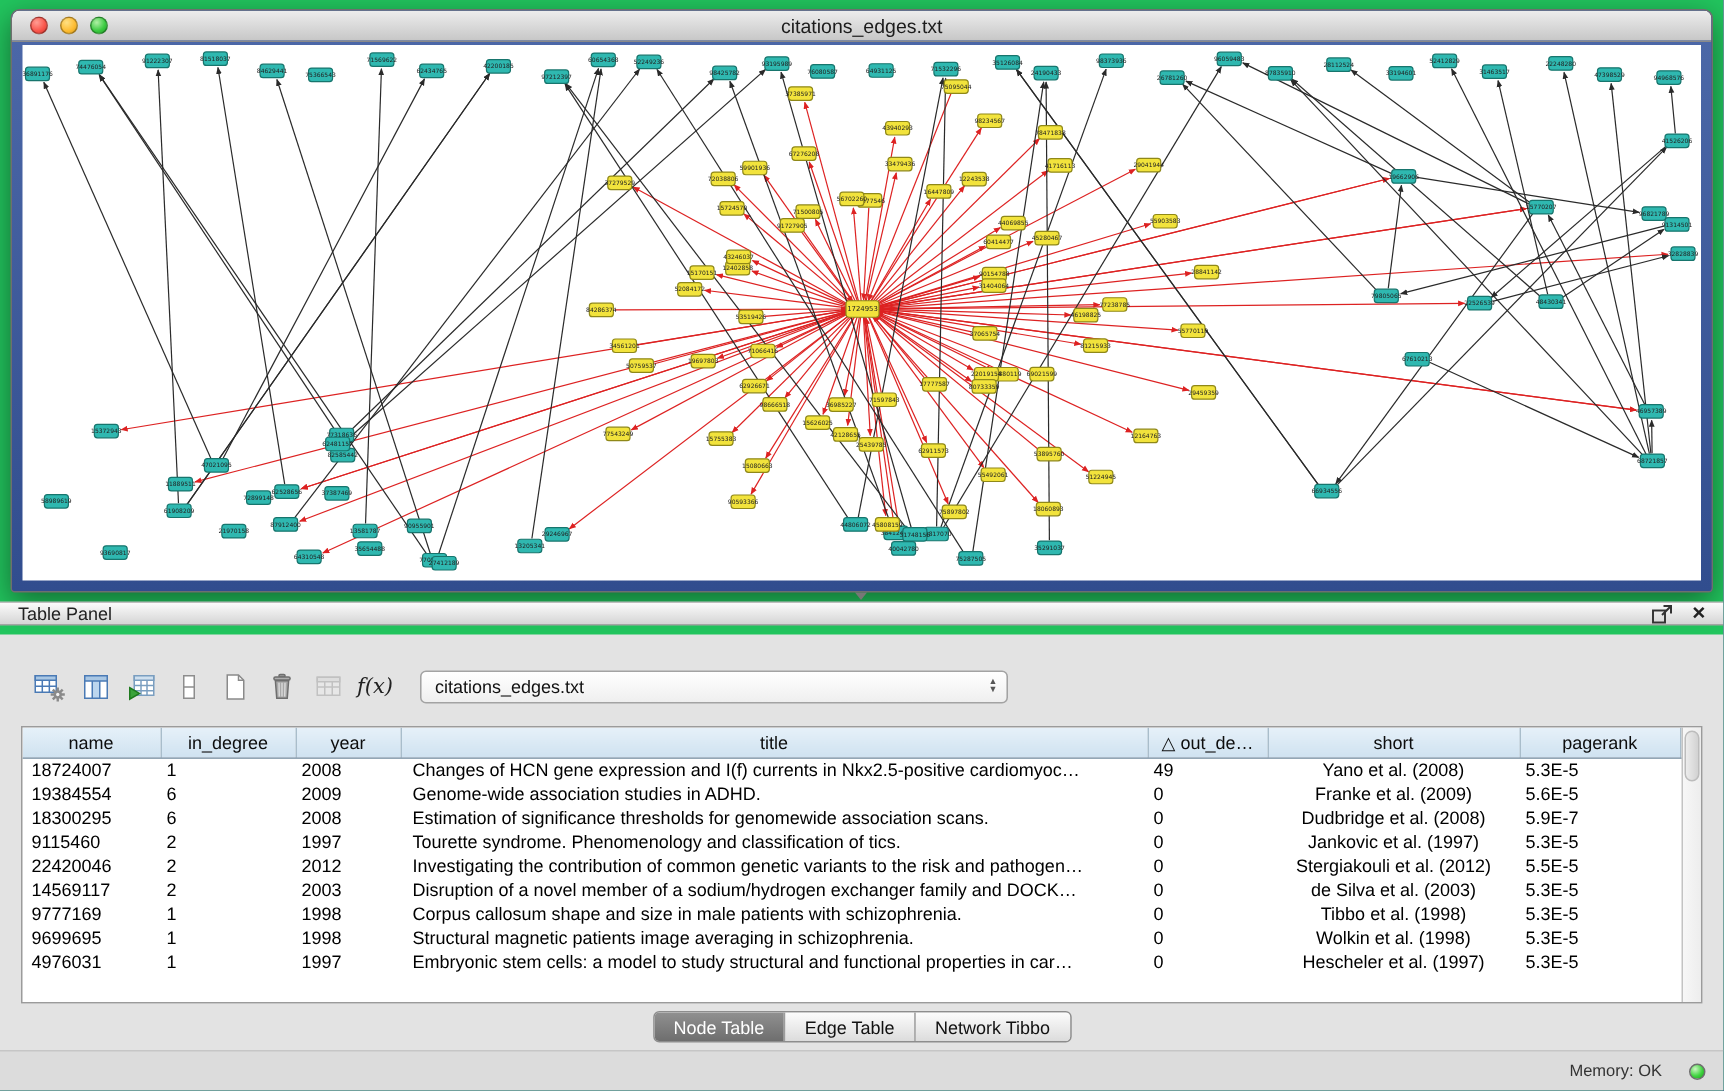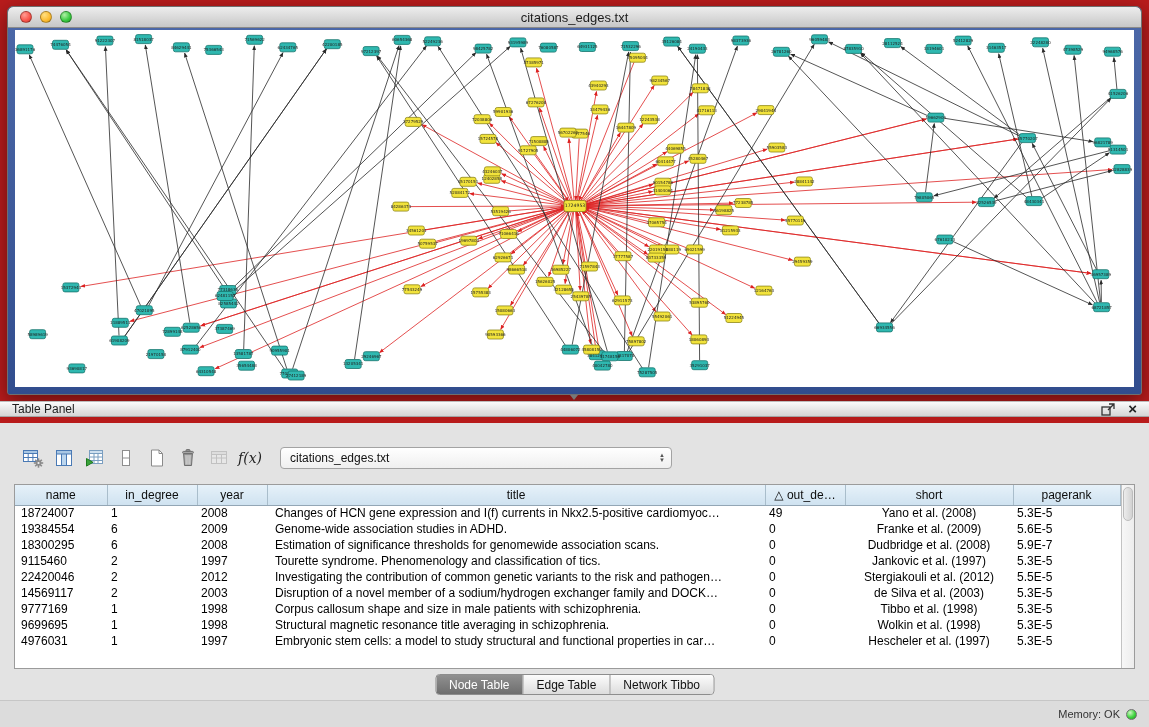--- a/index.html
+++ b/index.html
@@ -1,18 +1,18 @@
 <!DOCTYPE html>
 <html><head>
 <meta charset="utf-8">
 <style>
   *{box-sizing:border-box;margin:0;padding:0}
   html,body{width:1149px;height:727px}
   body{font-family:"Liberation Sans",sans-serif;background:#bfbfbf;overflow:hidden}
-  .screen{position:relative;width:1149px;height:727px;background:#b91c1c;overflow:hidden}
+  .screen{position:relative;width:1149px;height:727px;background:#22c55e;overflow:hidden}
 
   
   .window{position:absolute;left:7px;top:6px;width:1135px;height:389px;border:1px solid #6f6f6f;
           border-radius:6px 6px 3px 3px;box-shadow:0 6px 20px rgba(0,0,0,.45);overflow:hidden;background:#33508e}
   .titlebar{height:21px;background:linear-gradient(#ededed,#c7c7c7);border-bottom:1px solid #8a8a8a;
             position:relative;display:flex;align-items:center;border-radius:5px 5px 0 0}
   .lights{position:absolute;left:12px;top:4px;display:flex;gap:8px}
   .light{width:12px;height:12px;border-radius:50%;border:1px solid rgba(0,0,0,.3)}
   .light.red{background:radial-gradient(circle at 35% 30%,#ff9d94,#f9544a 60%,#c93a30)}
   .light.yellow{background:radial-gradient(circle at 35% 30%,#ffe084,#fdbb30 60%,#cf9a1e)}
@@ -66,21 +66,21 @@
   .vthumb{margin:2px 1px;height:34px;border:1px solid #bcbcbc;border-radius:6px;background:linear-gradient(90deg,#ececec,#d2d2d2)}
 
   .tabs{position:absolute;top:251px;left:50%;transform:translateX(-50%);display:flex;height:21px;
         border:1px solid #8d8d8d;border-radius:4px;overflow:hidden;background:#eee}
   .seg-tab{font-family:inherit;font-size:12px;padding:0 13px;border:none;border-left:1px solid #9c9c9c;
            background:linear-gradient(#fcfcfc,#dcdcdc);color:#111;height:100%}
   .seg-tab:first-child{border-left:none}
   .seg-tab.selected{background:linear-gradient(#909090,#6e6e6e);color:#fff}
 
   .statusbar{position:absolute;top:700px;left:0;width:1149px;height:27px;background:#dcdcdc;border-top:1px solid #c6c6c6;
-             display:flex;justify-content:flex-end;align-items:center;gap:6px;padding:0 12px;font-size:11px;color:#333}
+             display:flex;justify-content:flex-end;align-items:center;gap:18px;padding:0 12px;font-size:11px;color:#333}
   .mem-dot{width:11px;height:11px;border-radius:50%;border:1px solid #6f6f6f;
            background:radial-gradient(circle at 35% 30%,#ccf7c2,#3fd43f 55%,#1f9a1f)}
 </style>
 </head>
 <body>
 
 <div class="screen">
 
   <div class="window">
     <div class="titlebar">
@@ -971,21 +971,21 @@
               <td>1998</td>
               <td>Corpus callosum shape and size in male patients with schizophrenia.</td>
               <td>0</td>
               <td>Tibbo et al. (1998)</td>
               <td>5.3E-5</td>
             </tr>
             <tr>
               <td>9699695</td>
               <td>1</td>
               <td>1998</td>
-              <td>Structural magnetic resonance title averaging in schizophrenia.</td>
+              <td>Structural magnetic patients image averaging in schizophrenia.</td>
               <td>0</td>
               <td>Wolkin et al. (1998)</td>
               <td>5.3E-5</td>
             </tr>
             <tr>
               <td>4976031</td>
               <td>1</td>
               <td>1997</td>
               <td>Embryonic stem cells: a model to study structural and functional properties in car…</td>
               <td>0</td>

